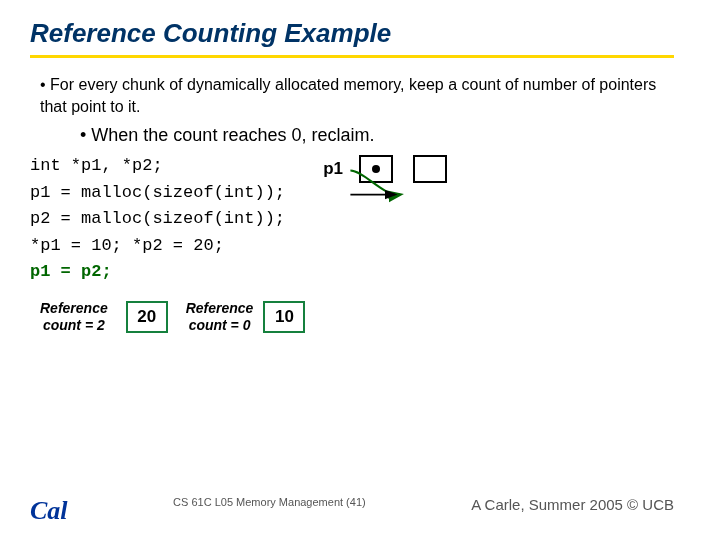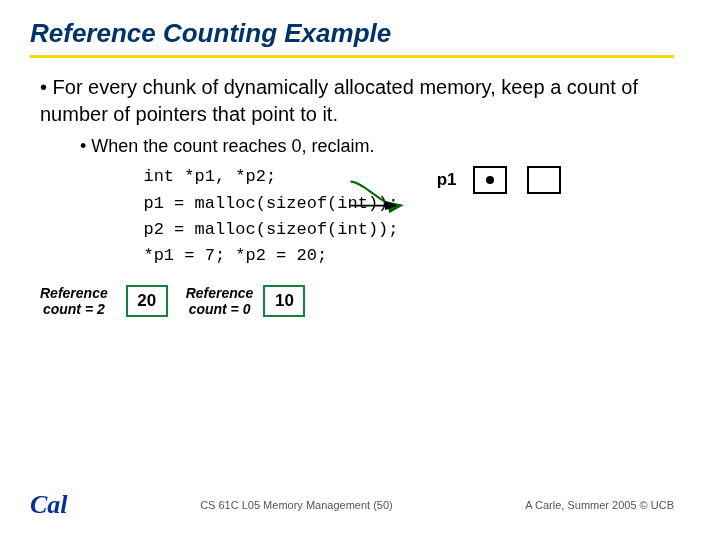--- a/index.html
+++ b/index.html
@@ -33,21 +33,21 @@
       font-style: italic;
     }
 
     .gold-line {
       height: 3px;
       background: #FFD700;
       margin-bottom: 16px;
     }
 
     .bullet-main {
-      font-size: 20px;
+      font-size: 16px;
       color: #000;
       margin-bottom: 6px;
       padding-left: 10px;
       line-height: 1.35;
     }
 
     .bullet-sub {
       font-size: 18px;
       color: #000;
       margin-left: 50px;
@@ -155,42 +155,42 @@
       align-items: center;
       justify-content: center;
       font-size: 17px;
       font-weight: bold;
       color: #000;
       margin: 0 10px;
     }
 
     .footer {
       position: absolute;
-      bottom: 20px;
+      bottom: 14px;
       left: 30px;
       right: 30px;
       display: flex;
       justify-content: space-between;
-      align-items: center;
+      align-items: flex-start;
     }
 
     .cal-logo {
       font-size: 22px;
       font-style: italic;
       font-weight: bold;
       color: #003399;
     }
 
     .footer-center {
       font-size: 11px;
       color: #555;
     }
 
     .footer-right {
-      font-size: 11px;
+      font-size: 15px;
       color: #555;
     }
 
     .bottom-refs {
       display: flex;
       flex-direction: row;
       align-items: center;
       margin-top: 15px;
       padding-left: 10px;
     }
@@ -206,26 +206,27 @@
 
 <div class="slide">
   <div class="title-bar">
     <span class="title-text">Reference Counting Example</span>
   </div>
   <div class="gold-line"></div>
 
   <div class="bullet-main">• For every chunk of dynamically allocated memory, keep a count of number of pointers that point to it.</div>
   <div class="bullet-sub">• When the count reaches 0, reclaim.</div>
 
-  <div class="content-area" style="position:relative;justify-content:center;">
+  <div class="content-area" style="position:relative;">
     <div class="code-block">
       <div>int *p1, *p2;</div>
       <div>p1 = malloc(sizeof(int));</div>
       <div>p2 = malloc(sizeof(int));</div>
-      <div>*p1 = 7; *p2 = 20;</div>
+      <div>*p1 = 10; *p2 = 20;</div>
+      <div class="code-line-highlight">p1 = p2;</div>
     </div>
 
     <div class="diagram-area" style="position:relative;">
       <div class="ptr-row">
         <span class="ptr-label">p1</span>
         <div class="ptr-box">
           <div class="ptr-dot"></div>
         </div>
 
         <div class="mem-box"></div>
@@ -261,16 +262,16 @@
     </div>
 
     <div class="value-box">10</div>
   </div>
 
   <div class="footer">
     <div class="cal-logo">
       
       <span style="font-family: Georgia, serif; color: #003399; font-style: italic; font-size: 26px; font-weight: bold;">Cal</span>
     </div>
-    <div class="footer-center">CS 61C L05 Memory Management (50)</div>
+    <div class="footer-center">CS 61C L05 Memory Management (41)</div>
     <div class="footer-right">A Carle, Summer 2005 © UCB</div>
   </div>
 </div>
 
 </body></html>

